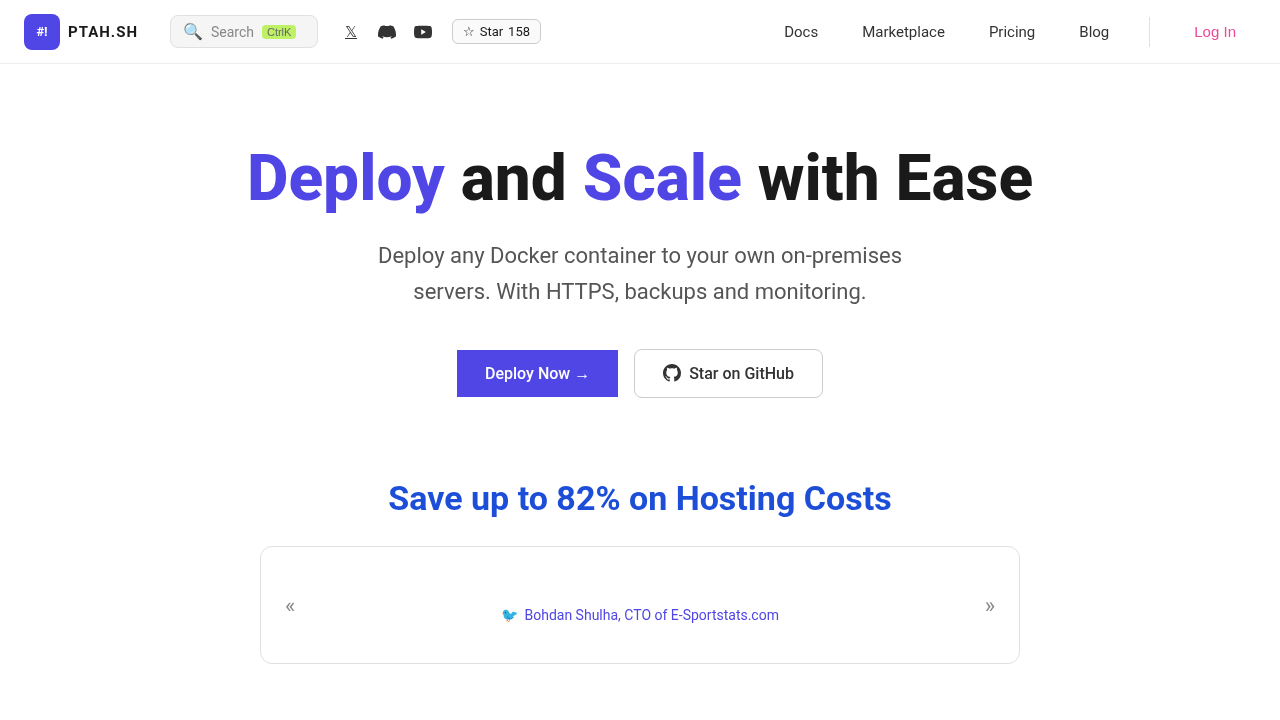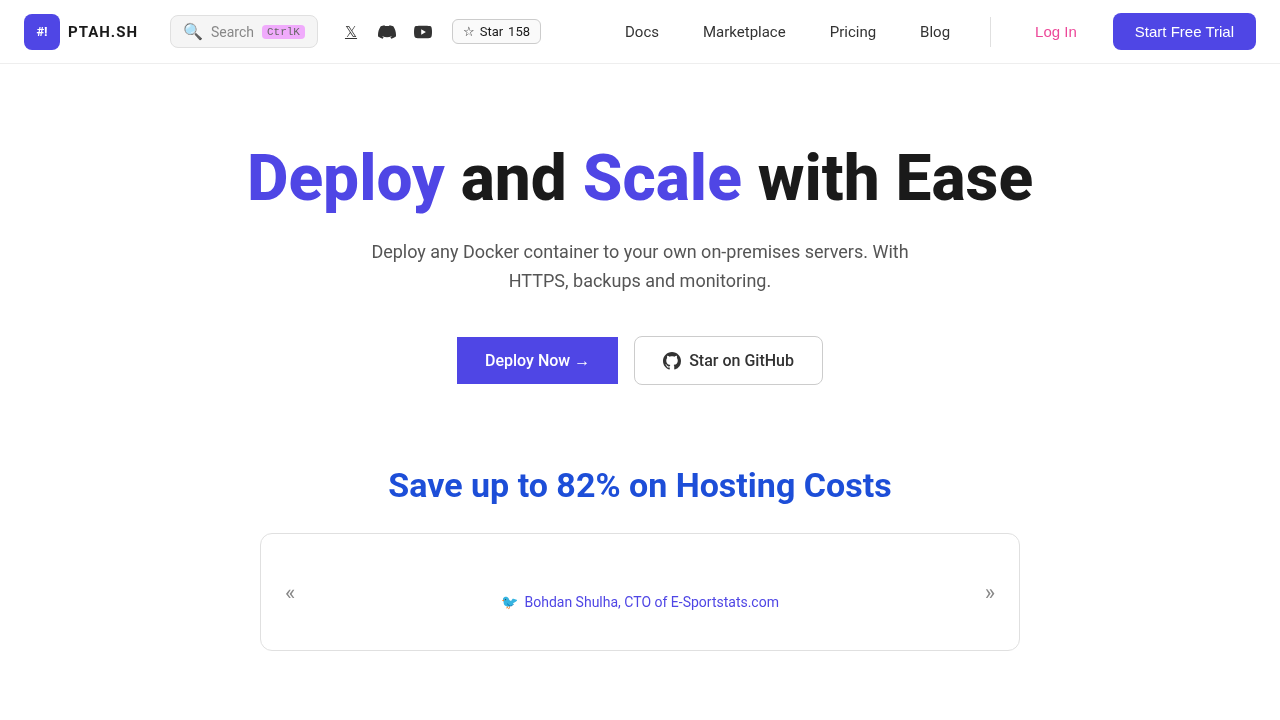--- a/index.html
+++ b/index.html
@@ -61,26 +61,26 @@
       border-radius: 8px;
       padding: 6px 12px;
       min-width: 148px;
       cursor: text;
     }
     .search-bar-text {
       color: #888;
       font-size: 14px;
     }
     .kbd {
-      background: #f0abfc;
+      background: #bef264;
       border-radius: 4px;
       padding: 1px 5px;
       font-size: 11px;
       color: #666;
-      font-family: Liberation Mono, monospace;
+      font-family: Liberation Sans, sans-serif;
     }
 
     .social-icons {
       display: flex;
       align-items: center;
       gap: 10px;
       margin-left: 4px;
     }
     .social-icon {
       width: 26px;
@@ -169,21 +169,21 @@
       margin-bottom: 24px;
       color: #1a1a1a;
     }
     .hero-title .accent-deploy {
       color: #4f46e5;
     }
     .hero-title .accent-scale {
       color: #4f46e5;
     }
     .hero-subtitle {
-      font-size: 18px;
+      font-size: 22px;
       color: #555;
       line-height: 1.6;
       max-width: 560px;
       margin-bottom: 40px;
     }
 
     .hero-buttons {
       display: flex;
       align-items: center;
       gap: 16px;
@@ -197,21 +197,21 @@
       color: #fff;
       border: none;
       border-radius: 0;
       font-size: 16px;
       font-weight: 500;
       cursor: pointer;
       text-decoration: none;
     }
     .btn-github {
       display: flex;
-      align-items: flex-end;
+      align-items: center;
       gap: 8px;
       padding: 14px 28px;
       background: #fff;
       color: #333;
       border: 1.5px solid #ccc;
       border-radius: 8px;
       font-size: 16px;
       font-weight: 500;
       cursor: pointer;
       text-decoration: none;
@@ -325,21 +325,20 @@
   <nav class="nav-links">
     <a class="nav-link" href="#">Docs</a>
     <a class="nav-link" href="#">Marketplace</a>
     <a class="nav-link" href="#">Pricing</a>
     <a class="nav-link" href="#">Blog</a>
   </nav>
 
   <div class="nav-divider"></div>
 
   <button class="btn-login">Log In</button>
-  <button class="btn-trial">Start Free Trial</button>
 </nav>
 
 <section class="hero">
   <h1 class="hero-title">
     <span class="accent-deploy">Deploy</span><span> and </span><span class="accent-scale">Scale</span><span> with Ease</span>
   </h1>
   <p class="hero-subtitle">Deploy any Docker container to your own on-premises servers. With HTTPS, backups and monitoring.</p>
   <div class="hero-buttons">
     <a class="btn-deploy" href="#">Deploy Now →</a>
     <a class="btn-github" href="#">

